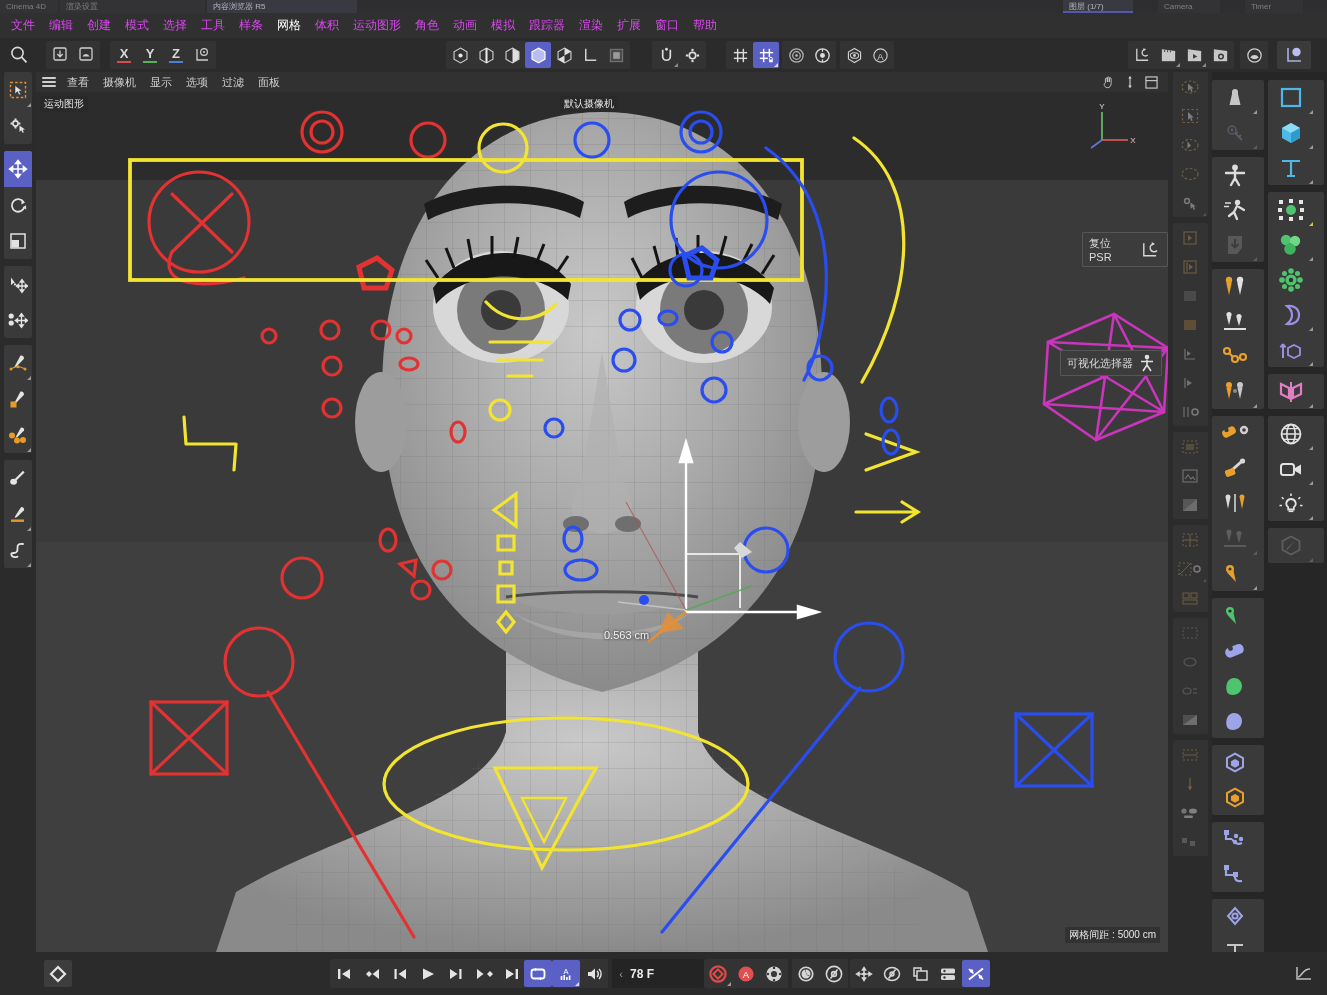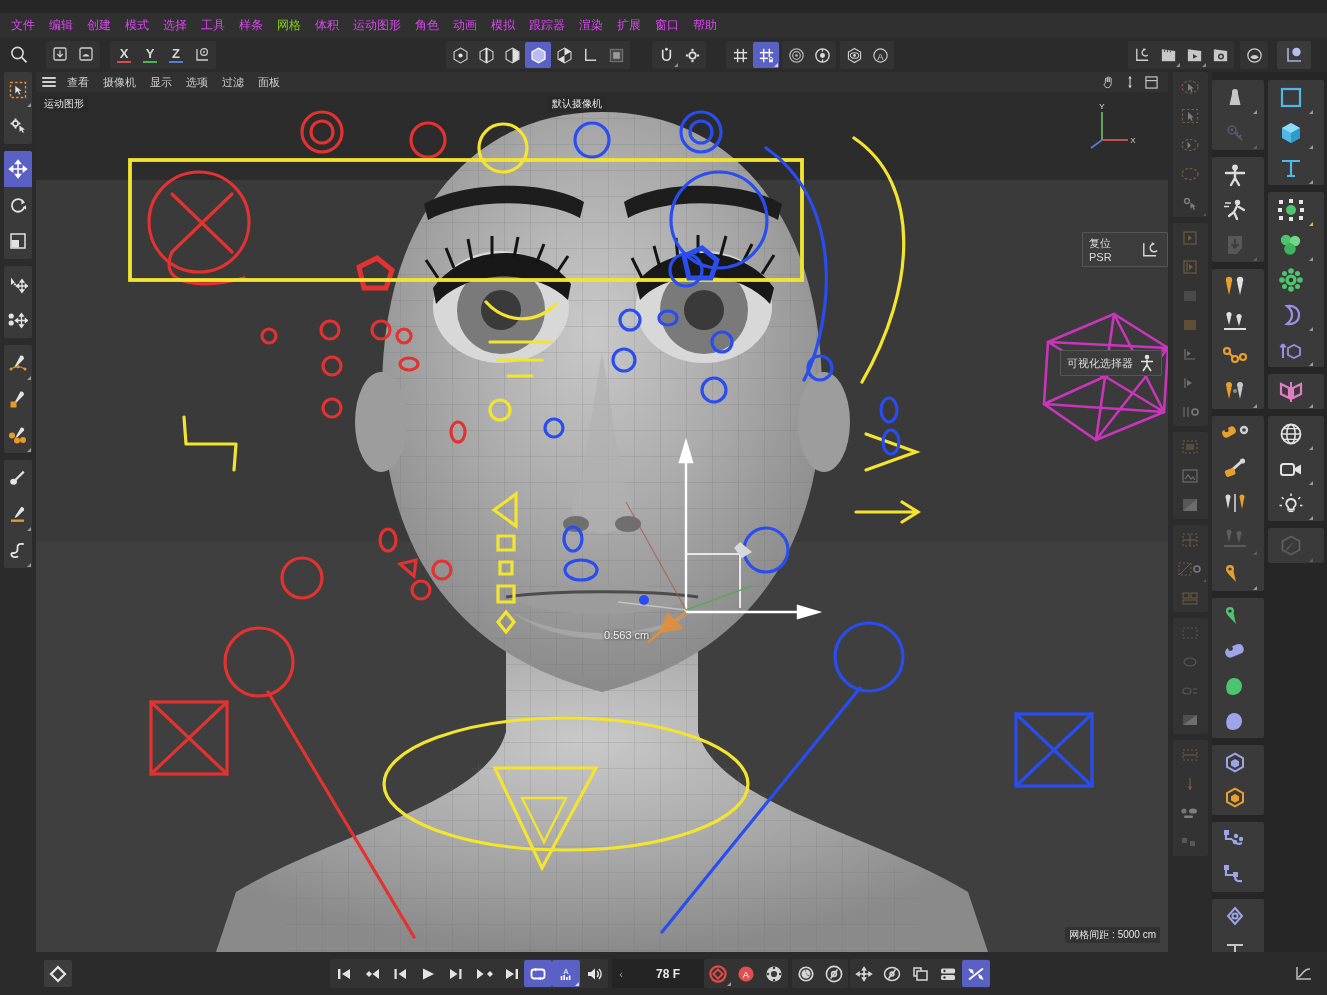--- a/index.html
+++ b/index.html
@@ -13,21 +13,21 @@
 
   
   .titlestrip{position:absolute;left:0;top:0;width:1327px;height:13px;background:#2e2e30;overflow:hidden;}
   .titlestrip .tb{position:absolute;top:0;height:13px;background:#343437;color:#8e8e92;font-size:8px;line-height:13px;padding:0 6px;white-space:nowrap;opacity:.85;}
   .titlestrip .tb.active{background:#3c3c44;color:#c9c9d2;}
   .titlestrip .tb.accent{border-bottom:2px solid #5b5fc7;}
 
   
   .menubar{position:absolute;left:0;top:13px;width:1327px;height:25px;background:#303030;display:flex;align-items:center;padding-left:4px;}
   .menubar .mi{font-size:12px;color:#d946ef;padding:2px 7px;white-space:nowrap;cursor:default;}
-  .menubar .mi.hl{color:#84cc16;}
+  .menubar .mi.hl{color:#ffffff;}
 
   
   .toolbar{position:absolute;left:0;top:38px;width:1327px;height:34px;background:#2b2b2b;}
   .tgroup{position:absolute;top:3px;height:28px;background:#333;border-radius:2px;display:flex;align-items:center;padding:0 1px;}
   .tbtn{width:26px;height:26px;display:flex;align-items:center;justify-content:center;border-radius:2px;position:relative;color:#d6d6d6;}
   .tbtn.sel{background:#5b61c4;color:#fff;}
   .tbtn .corner{position:absolute;right:1px;bottom:1px;width:0;height:0;border-left:4px solid transparent;border-bottom:4px solid #8e8e8e;}
   .tbtn.sel .corner{border-bottom-color:#d8d8ff;}
   .axl{font-size:13px;font-weight:bold;line-height:1;padding-bottom:3px;}
   .axu{position:absolute;bottom:5px;left:6px;right:6px;height:2px;}
@@ -73,29 +73,37 @@
 
   
   .bottombar{position:absolute;left:0;top:952px;width:1327px;height:43px;background:#2b2b2b;}
   .bgroup{position:absolute;top:7px;height:29px;background:#333;border-radius:2px;display:flex;align-items:center;}
   .bbtn{width:28px;height:27px;display:flex;align-items:center;justify-content:center;position:relative;color:#dadada;border-radius:2px;}
   .bbtn.sel{background:#5b61c4;color:#fff;}
   .bbtn .corner{position:absolute;right:1px;bottom:1px;width:0;height:0;border-left:4px solid transparent;border-bottom:4px solid #9a9a9a;}
   .bbtn.sel .corner{border-bottom-color:#dcdcff;}
   .framefield{position:absolute;top:7px;height:29px;display:flex;align-items:center;background:#242424;border-radius:2px;color:#e8e8e8;font-size:12px;}
   .framefield .arw{width:18px;text-align:center;color:#9a9a9a;font-size:11px;}
-  .framefield .val{min-width:58px;text-align:right;padding-right:8px;font-weight:bold;}
+  .framefield .val{min-width:58px;text-align:left;padding-right:8px;font-weight:bold;}
 
   svg{display:block;}
 </style>
 </head>
 <body>
 
 <div id="app">
 
+  <div class="titlestrip">
+    <div class="tb" style="left:0px;width:58px;"><span>Cinema 4D</span></div>
+    <div class="tb" style="left:60px;width:145px;"><span>渲染设置</span></div>
+    <div class="tb active" style="left:207px;width:150px;"><span>内容浏览器 R5</span></div>
+    <div class="tb active accent" style="left:1063px;width:70px;"><span>图层 (1/7)</span></div>
+    <div class="tb" style="left:1158px;width:62px;"><span>Camera</span></div>
+    <div class="tb" style="left:1245px;width:58px;"><span>Timer</span></div>
+  </div>
 
   <div class="menubar">
     <div class="mi">文件</div>
     <div class="mi">编辑</div>
     <div class="mi">创建</div>
     <div class="mi">模式</div>
     <div class="mi">选择</div>
     <div class="mi">工具</div>
     <div class="mi">样条</div>
     <div class="mi hl">网格</div>
@@ -677,21 +685,21 @@
 
       <svg width="50" height="50" viewBox="0 0 50 50" style="position:absolute;right:30px;top:8px;">
         <line x1="14" y1="40" x2="14" y2="12" stroke="#6ec46e" stroke-width="1.6"></line>
         <line x1="14" y1="40" x2="40" y2="40" stroke="#e05a5a" stroke-width="1.6"></line>
         <line x1="14" y1="40" x2="3" y2="48" stroke="#5a7ae0" stroke-width="1.6"></line>
         <text x="14" y="9" font-size="8" fill="#c8e6c8" text-anchor="middle" font-family="Liberation Sans, sans-serif">Y</text>
         <text x="45" y="43" font-size="8" fill="#e8c0c0" text-anchor="middle" font-family="Liberation Sans, sans-serif">X</text>
       </svg>
 
       <div class="vplabel" style="left:4px;top:4px;">运动图形</div>
-      <div class="vplabel" style="left:512px;top:4px;">默认摄像机</div>
+      <div class="vplabel" style="left:524px;top:4px;">默认摄像机</div>
       <div class="vplabel" style="right:8px;bottom:9px;">网格间距 : 5000 cm</div>
       <div style="position:absolute;left:568px;top:537px;font-size:11px;color:#f2f2f2;text-shadow:0 0 3px #000;">0.563 cm</div>
 
       <div class="hud" style="left:1046px;top:140px;">
         <span>复位 PSR</span>
         <svg width="22" height="20" viewBox="0 0 22 20">
             <path d="M4 3 L4 16 L17 16" fill="none" stroke="#d6d6d6" stroke-width="1.5"></path>
             <path d="M15 3.5 a4.2 4.2 0 1 0 3 7" fill="none" stroke="#d6d6d6" stroke-width="1.5"></path>
             <path d="M12.4 1.6 L15.6 3.6 L12.4 5.6 z" fill="#d6d6d6"></path>
           </svg>

